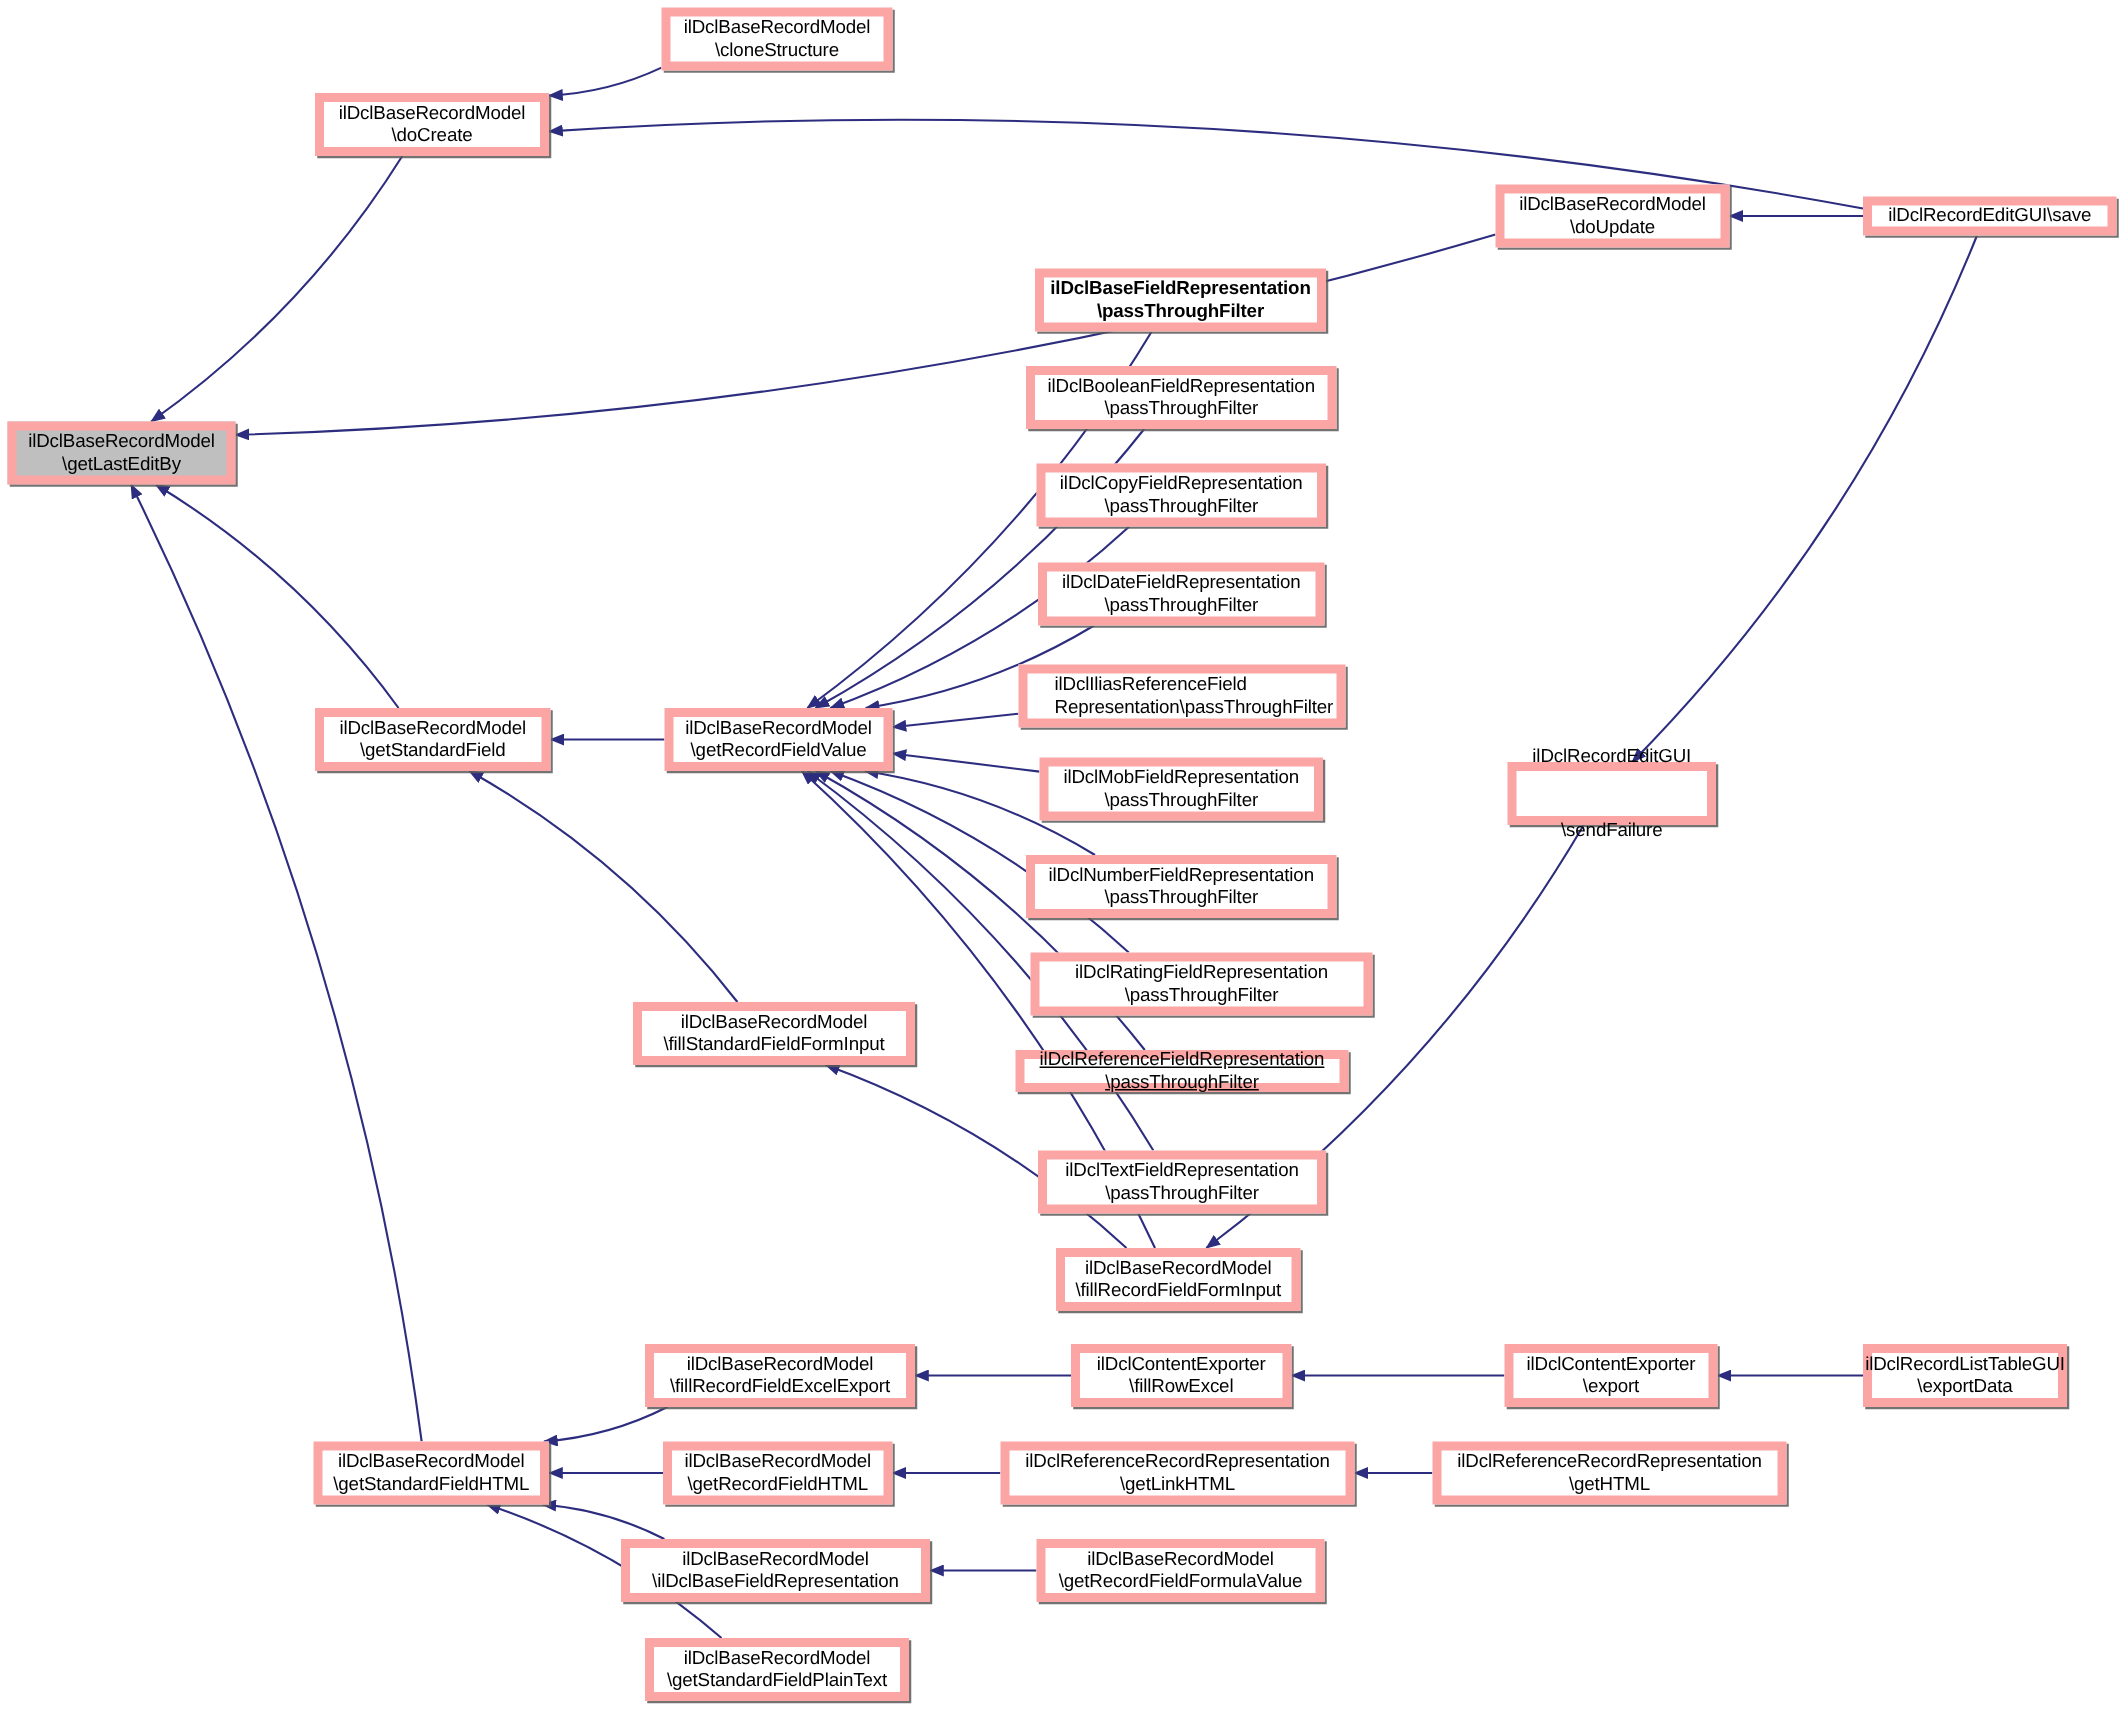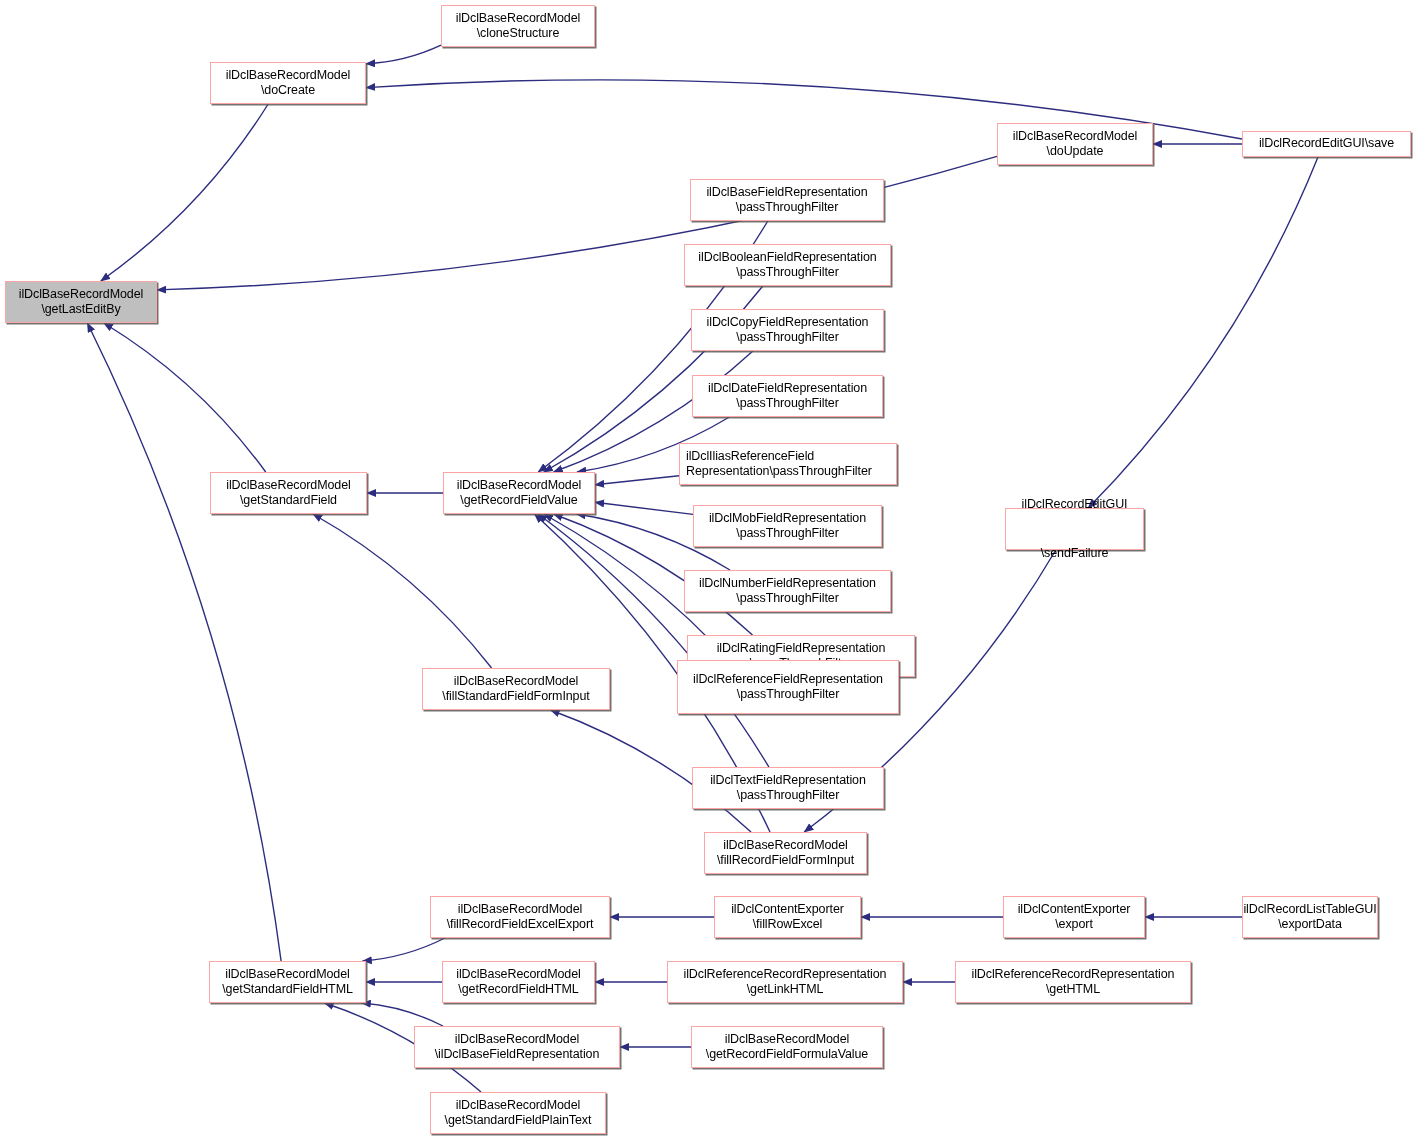--- a/index.html
+++ b/index.html
@@ -9,36 +9,36 @@
     width:1416px;
     height:1139px;
     background:#ffffff;
     overflow:hidden;
     font-family:"Liberation Sans","DejaVu Sans",sans-serif;
   }
   #edges{position:absolute;left:0;top:0;width:1416px;height:1139px;}
   .node{
     position:absolute;
     box-sizing:border-box;
-    border:1px solid #fca5a5;
+    border:6px solid #fca5a5;
     background:#ffffff;
     color:#000000;
     font-size:12.5px;
     line-height:15.5px;
     text-align:center;
     display:flex;
     flex-direction:column;
     justify-content:center;
     align-items:center;
     white-space:pre;
     letter-spacing:-0.1px;
     box-shadow:1.5px 1.5px 0 0 rgba(90,90,90,0.85);
   }
   .node.hl{background:#bfbfbf;}
-  .node.leftal{align-items:flex-start;text-align:left;padding-left:6px;}
+  .node.leftal{align-items:flex-start;text-align:left;padding-left:18px;}
   .node .l1,.node .l2{display:block;}
 </style>
 </head>
 <body>
 
 <div id="canvas">
   <svg id="edges" viewBox="0 0 1416 1139" xmlns="http://www.w3.org/2000/svg">
     <defs>
       <marker id="ah" markerWidth="10" markerHeight="8" refX="9.2" refY="4" orient="auto" markerUnits="userSpaceOnUse">
         <path d="M0,0 L10,4 L0,8 z" fill="#2d2d7f"></path>
@@ -79,29 +79,29 @@
         <path d="M955.0,982.0 L903.0,982.0"></path>
         <path d="M691.0,1047.0 L620.0,1047.0"></path>
       </g>
   </svg>
   <div id="nodes">
       <div class="node" style="left: 441px; top: 5px; width: 154px; height: 42px;"><span class="l1">ilDclBaseRecordModel</span><span class="l2">\cloneStructure</span></div>
       <div class="node" style="left: 210px; top: 62px; width: 156px; height: 42px;"><span class="l1">ilDclBaseRecordModel</span><span class="l2">\doCreate</span></div>
       <div class="node" style="left: 997px; top: 123px; width: 156px; height: 42px;"><span class="l1">ilDclBaseRecordModel</span><span class="l2">\doUpdate</span></div>
       <div class="node" style="left: 1242px; top: 131px; width: 169px; height: 26px;"><span class="l1">ilDclRecordEditGUI\save</span></div>
       <div class="node hl" style="left: 5px; top: 281px; width: 152px; height: 42px;"><span class="l1">ilDclBaseRecordModel</span><span class="l2">\getLastEditBy</span></div>
-      <div class="node" style="left: 690px; top: 179px; width: 194px; height: 42px;"><span class="l1">ilDclBaseFieldRepresentation</span><span class="l2">\passThroughFilter</span></div>
+      <div class="node" style="left: 690px; top: 179px; width: 194px; height: 42px; font-weight: bold;"><span class="l1">ilDclBaseFieldRepresentation</span><span class="l2">\passThroughFilter</span></div>
       <div class="node" style="left: 684px; top: 244px; width: 207px; height: 42px;"><span class="l1">ilDclBooleanFieldRepresentation</span><span class="l2">\passThroughFilter</span></div>
       <div class="node" style="left: 691px; top: 309px; width: 193px; height: 42px;"><span class="l1">ilDclCopyFieldRepresentation</span><span class="l2">\passThroughFilter</span></div>
       <div class="node" style="left: 692px; top: 375px; width: 191px; height: 42px;"><span class="l1">ilDclDateFieldRepresentation</span><span class="l2">\passThroughFilter</span></div>
       <div class="node leftal" style="left: 679px; top: 443px; width: 218px; height: 42px;"><span class="l1">ilDclIliasReferenceField</span><span class="l2">Representation\passThroughFilter</span></div>
       <div class="node" style="left: 693px; top: 505px; width: 189px; height: 42px;"><span class="l1">ilDclMobFieldRepresentation</span><span class="l2">\passThroughFilter</span></div>
       <div class="node" style="left: 684px; top: 570px; width: 207px; height: 42px;"><span class="l1">ilDclNumberFieldRepresentation</span><span class="l2">\passThroughFilter</span></div>
       <div class="node" style="left: 687px; top: 635px; width: 228px; height: 42px;"><span class="l1">ilDclRatingFieldRepresentation</span><span class="l2">\passThroughFilter</span></div>
-      <div class="node" style="left: 677px; top: 660px; width: 222px; height: 54px;"><span class="l1">ilDclReferenceFieldRepresentation</span><span class="l2">\passThroughFilter</span></div>
+      <div class="node" style="left: 677px; top: 700px; width: 222px; height: 28px; text-decoration: underline;"><span class="l1">ilDclReferenceFieldRepresentation</span><span class="l2">\passThroughFilter</span></div>
       <div class="node" style="left: 692px; top: 767px; width: 192px; height: 42px;"><span class="l1">ilDclTextFieldRepresentation</span><span class="l2">\passThroughFilter</span></div>
       <div class="node" style="left: 210px; top: 472px; width: 157px; height: 42px;"><span class="l1">ilDclBaseRecordModel</span><span class="l2">\getStandardField</span></div>
       <div class="node" style="left: 443px; top: 472px; width: 152px; height: 42px;"><span class="l1">ilDclBaseRecordModel</span><span class="l2">\getRecordFieldValue</span></div>
       <div class="node" style="left: 422px; top: 668px; width: 188px; height: 42px;"><span class="l1">ilDclBaseRecordModel</span><span class="l2">\fillStandardFieldFormInput</span></div>
       <div class="node" style="left: 704px; top: 832px; width: 163px; height: 42px;"><span class="l1">ilDclBaseRecordModel</span><span class="l2">\fillRecordFieldFormInput</span></div>
       <div class="node" style="left: 1005px; top: 508px; width: 139px; height: 42px; gap: 34px;"><span class="l1">ilDclRecordEditGUI</span><span class="l2">\sendFailure</span></div>
       <div class="node" style="left: 430px; top: 896px; width: 180px; height: 42px;"><span class="l1">ilDclBaseRecordModel</span><span class="l2">\fillRecordFieldExcelExport</span></div>
       <div class="node" style="left: 714px; top: 896px; width: 147px; height: 42px;"><span class="l1">ilDclContentExporter</span><span class="l2">\fillRowExcel</span></div>
       <div class="node" style="left: 1003px; top: 896px; width: 142px; height: 42px;"><span class="l1">ilDclContentExporter</span><span class="l2">\export</span></div>
       <div class="node" style="left: 1242px; top: 896px; width: 136px; height: 42px;"><span class="l1">ilDclRecordListTableGUI</span><span class="l2">\exportData</span></div>

